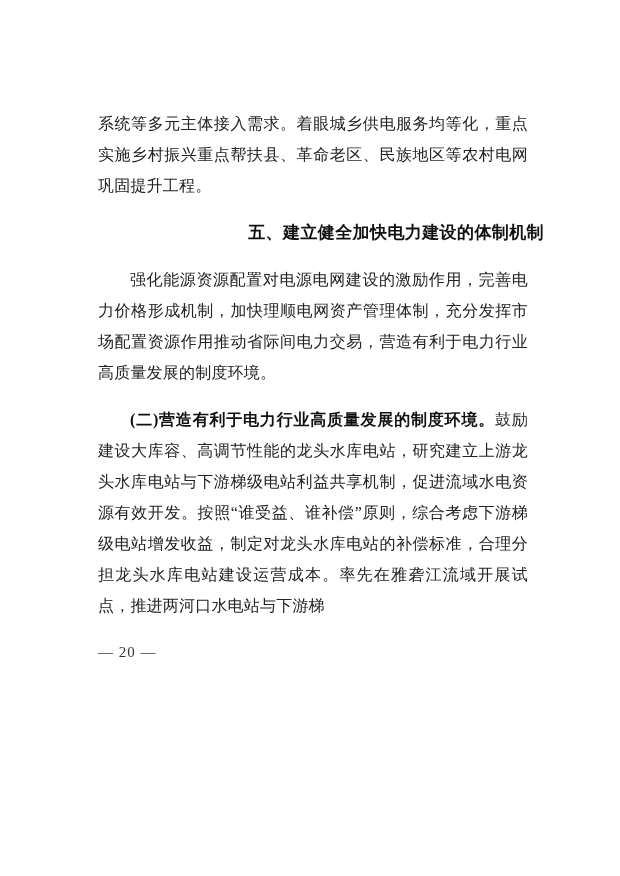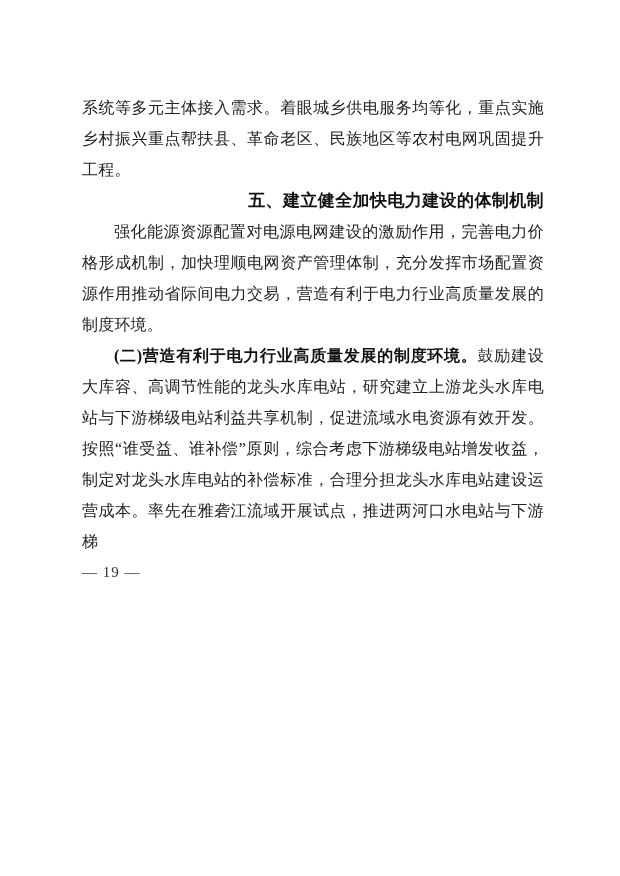--- a/index.html
+++ b/index.html
@@ -21,21 +21,21 @@
     left: 82px;
     top: 92px;
     width: 462px;
     font-size: 16px;
     line-height: 31px;
     letter-spacing: 0.2px;
     text-align: justify;
     text-justify: inter-character;
   }
   .content p {
-    margin: 0;
+    margin: 16px;
     padding: 0;
   }
   .para-indent {
     text-indent: 2em;
   }
   .section-heading {
     margin: 0;
     padding: 0;
     text-indent: 2em;
     font-family: "Liberation Sans", "DejaVu Sans", sans-serif;
@@ -72,16 +72,16 @@
 
     <h2 class="section-heading">五、建立健全加快电力建设的体制机制</h2>
 
     <p class="para-indent">强化能源资源配置对电源电网建设的激励作用，完善电力价格形成机制，加快理顺电网资产管理体制，充分发挥市场配置资源作用推动省际间电力交易，营造有利于电力行业高质量发展的制度环境。</p>
 
 
     <p class="para-indent">
       <span class="lead">(二)营造有利于电力行业高质量发展的制度环境。</span><span>鼓励建设大库容、高调节性能的龙头水库电站，研究建立上游龙头水库电站与下游梯级电站利益共享机制，促进流域水电资源有效开发。按照“谁受益、谁补偿”原则，综合考虑下游梯级电站增发收益，制定对龙头水库电站的补偿标准，合理分担龙头水库电站建设运营成本。率先在雅砻江流域开展试点，推进两河口水电站与下游梯</span>
     </p>
 
-    <p class="page-number">— 19 —</p>
+    <p class="page-number">— 20 —</p>
 
   </div>
 </div>
 
 </body></html>

